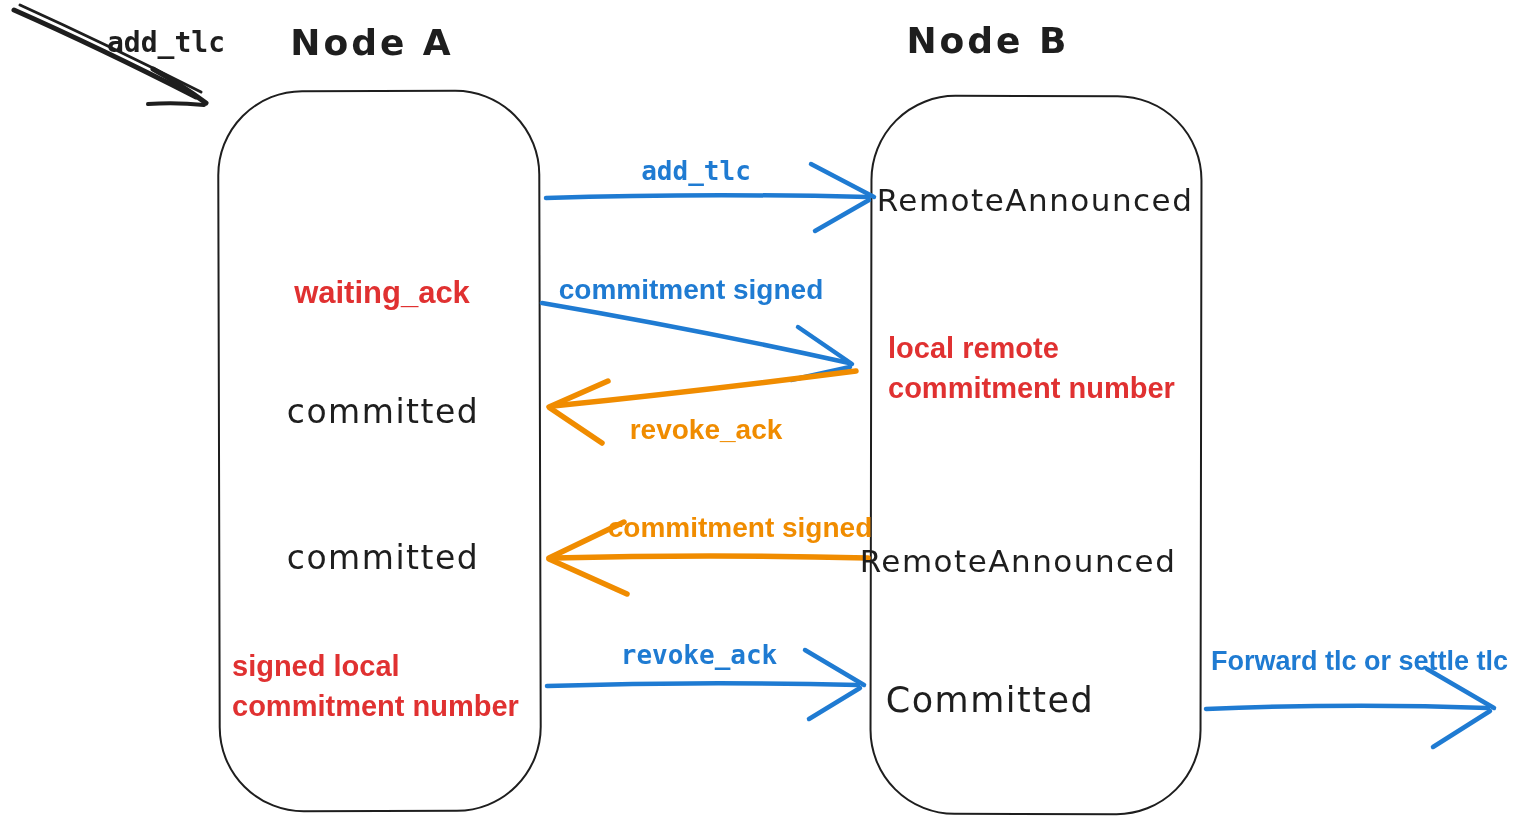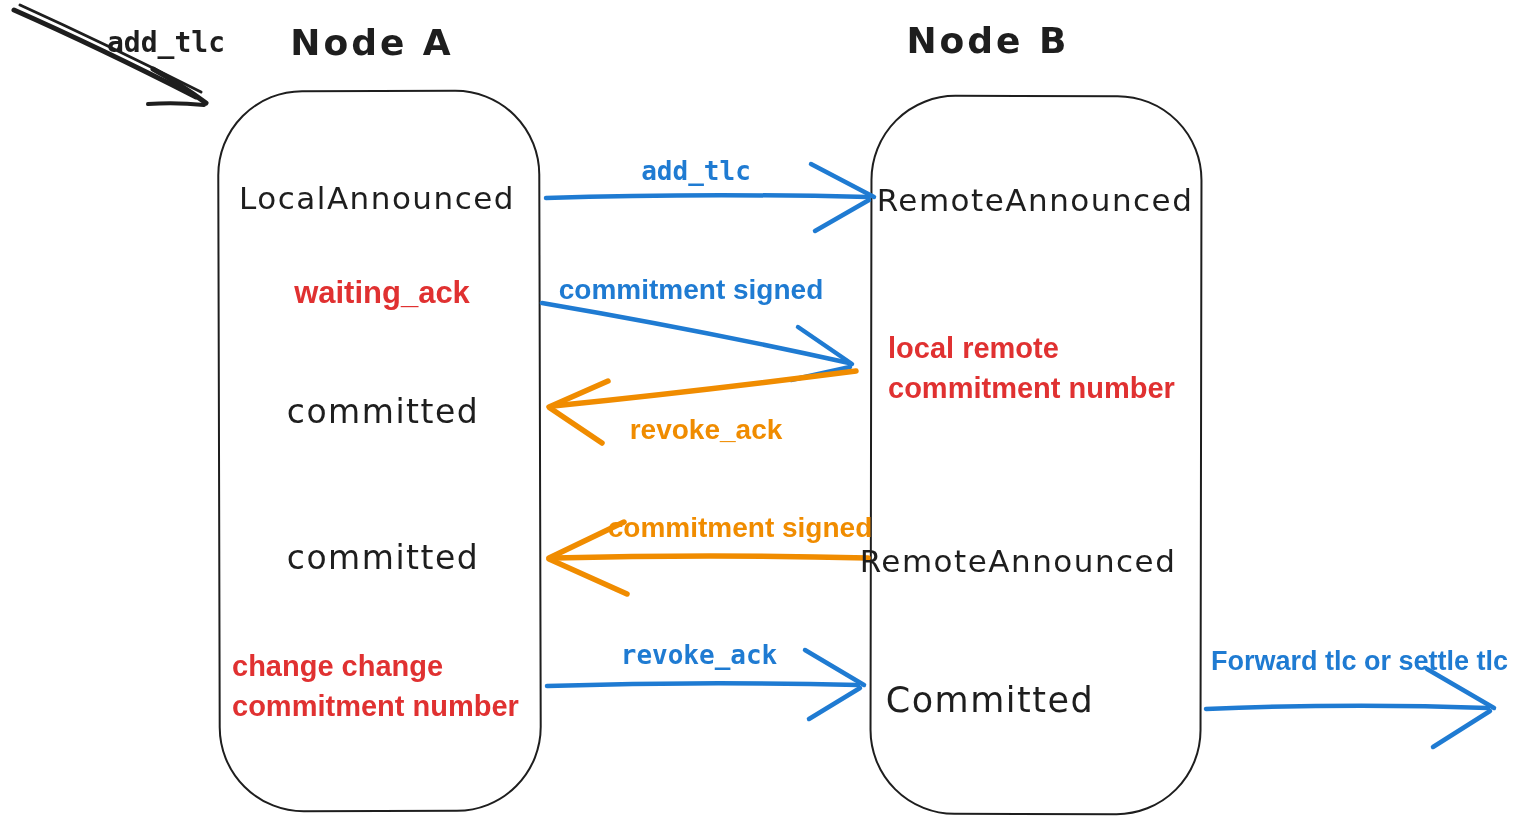--- a/index.html
+++ b/index.html
@@ -91,26 +91,25 @@
       <path class="bluestroke" d="M1494,708 L1427,669"></path>
       <path class="bluestroke" d="M1490,711 L1433,747"></path>
     </g>
   </svg>
 
   <div class="lbl center hand title" style="left:372px;top:22px;">Node A</div>
   <div class="lbl center hand title" style="left:988px;top:20px;">Node B</div>
 
   <div class="lbl center code ink" style="left:166px;top:26px;font-size:28px;">add_tlc</div>
 
-  <div class="lbl center hand state" style="left:377px;top:180px;">LocalAnnounced</div>
   <div class="lbl center sans red" style="left:382px;top:275px;font-size:31px;">waiting_ack</div>
   <div class="lbl center hand state" style="left:383px;top:392px;font-size:33px;">committed</div>
   <div class="lbl center hand state" style="left:383px;top:538px;font-size:33px;">committed</div>
   <div class="lbl sans red twoline" style="left:232px;top:646px;">
-    <span>change change</span><br>
+    <span>signed local</span><br>
     <span>commitment number</span>
   </div>
 
   <div class="lbl center hand state" style="left:1035px;top:182px;">RemoteAnnounced</div>
   <div class="lbl sans red twoline" style="left:888px;top:328px;">
     <span>local remote</span><br>
     <span>commitment number</span>
   </div>
   <div class="lbl center hand state" style="left:1018px;top:543px;">RemoteAnnounced</div>
   <div class="lbl center hand" style="left:990px;top:680px;font-size:35px;">Committed</div>

